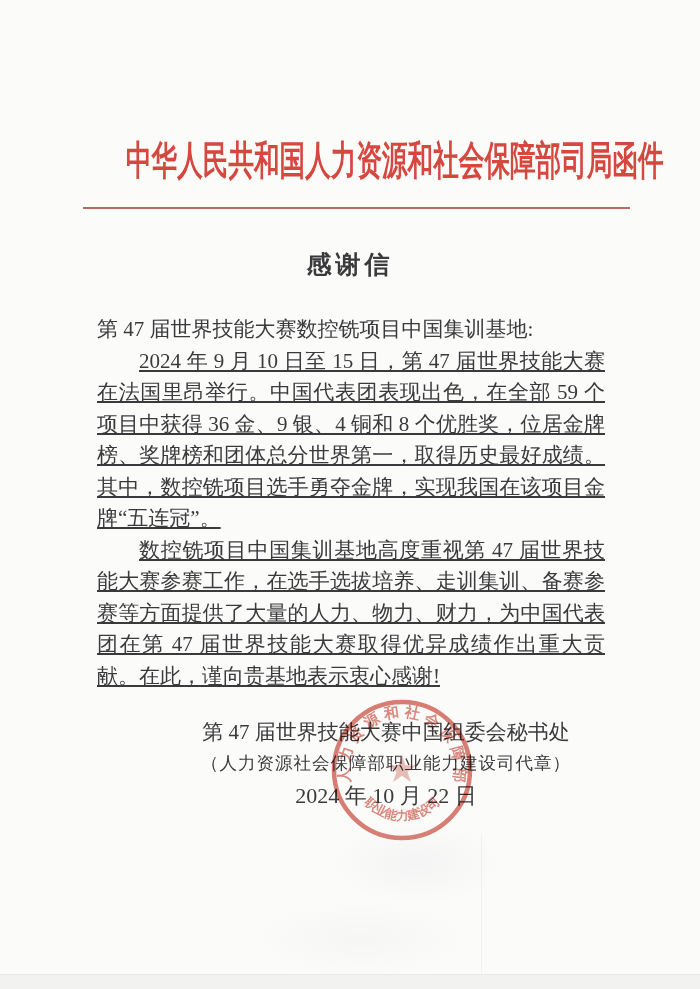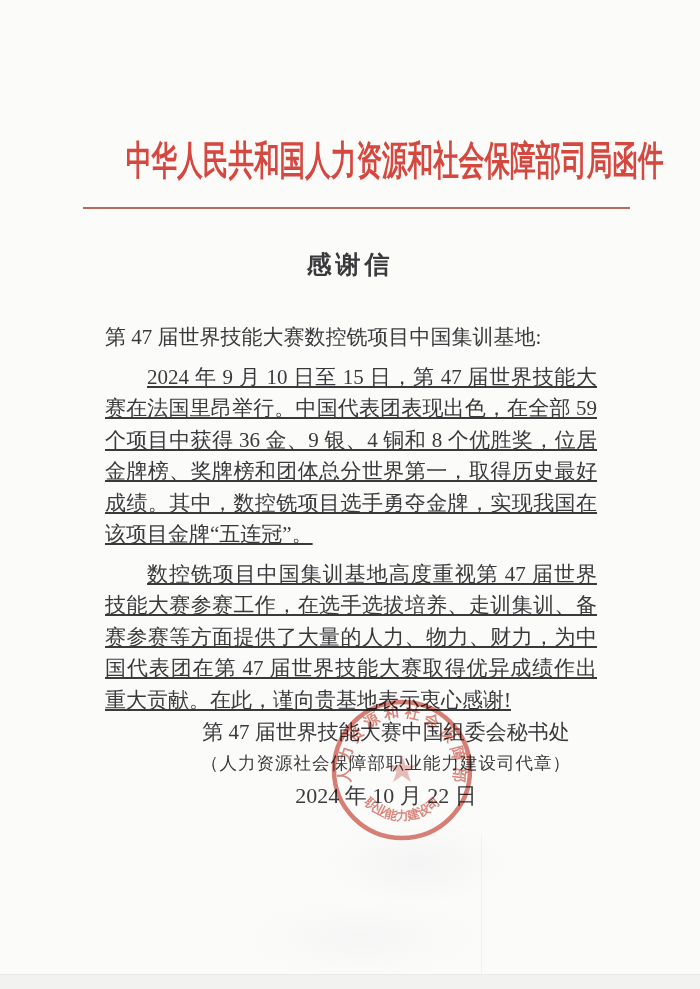--- a/index.html
+++ b/index.html
@@ -31,21 +31,21 @@
     text-align:center;
     color:var(--body-text,#333335);
     font-size:25px;font-weight:bold;letter-spacing:4px;
   }
   .letter-body{
     position:absolute;top:314px;left:97px;width:508px;
     color:var(--body-text,#3a3a3c);
     font-size:21px;line-height:31.5px;
     text-align:justify;
   }
-  .letter-body p{margin:8px;}
+  .letter-body p{margin:0;}
   .letter-body p.para{text-indent:2em;text-decoration:underline;}
   .signature{
     position:absolute;top:717px;left:72px;width:628px;
     text-align:center;color:var(--body-text,#3a3a3c);
   }
   .sig-org{font-size:21px;line-height:31px;font-family:Liberation Serif, serif;}
   .sig-note{font-size:17.5px;line-height:31px;letter-spacing:1px;font-family:Liberation Serif, serif;}
   .sig-date{font-size:22px;line-height:34px;}
   
   .seal{

